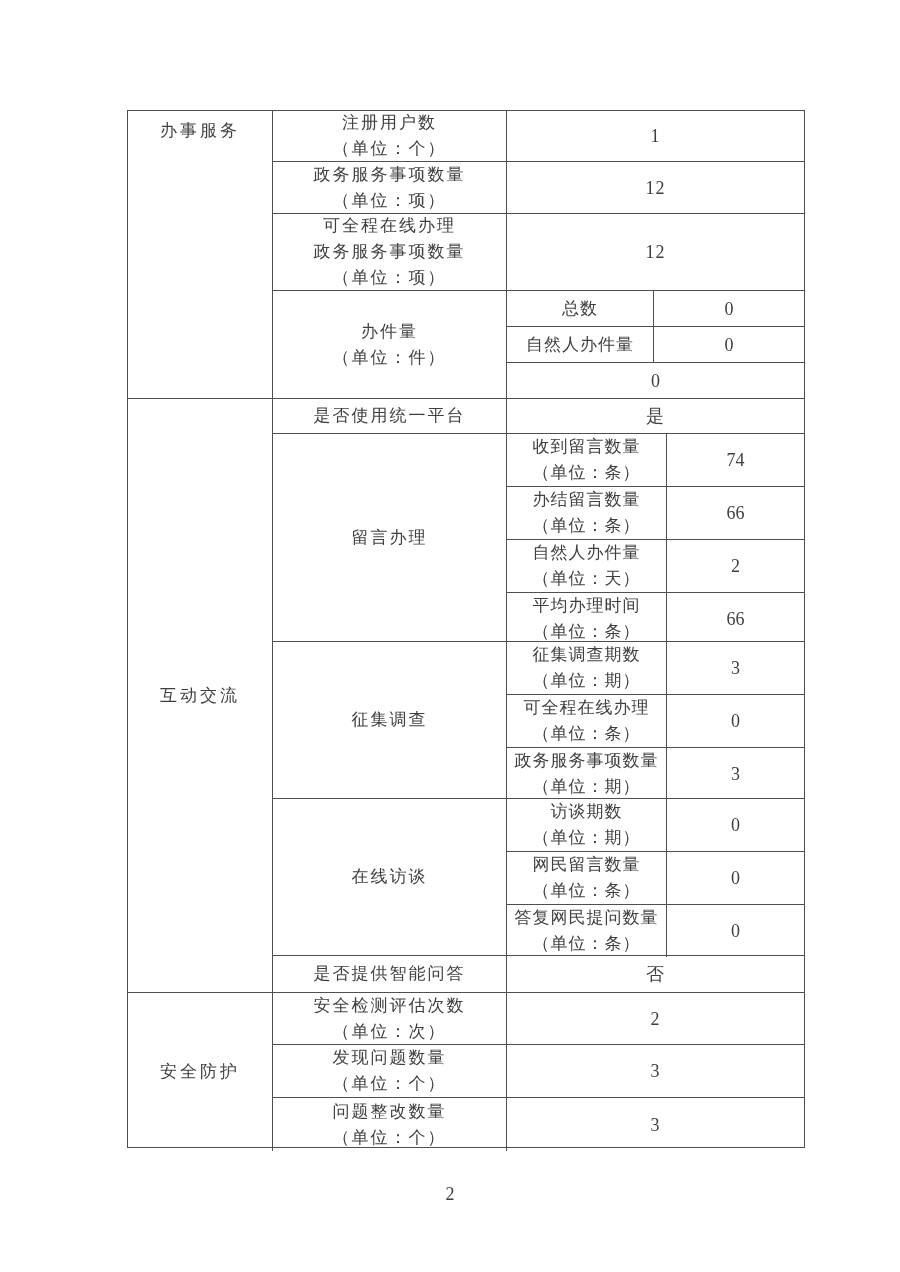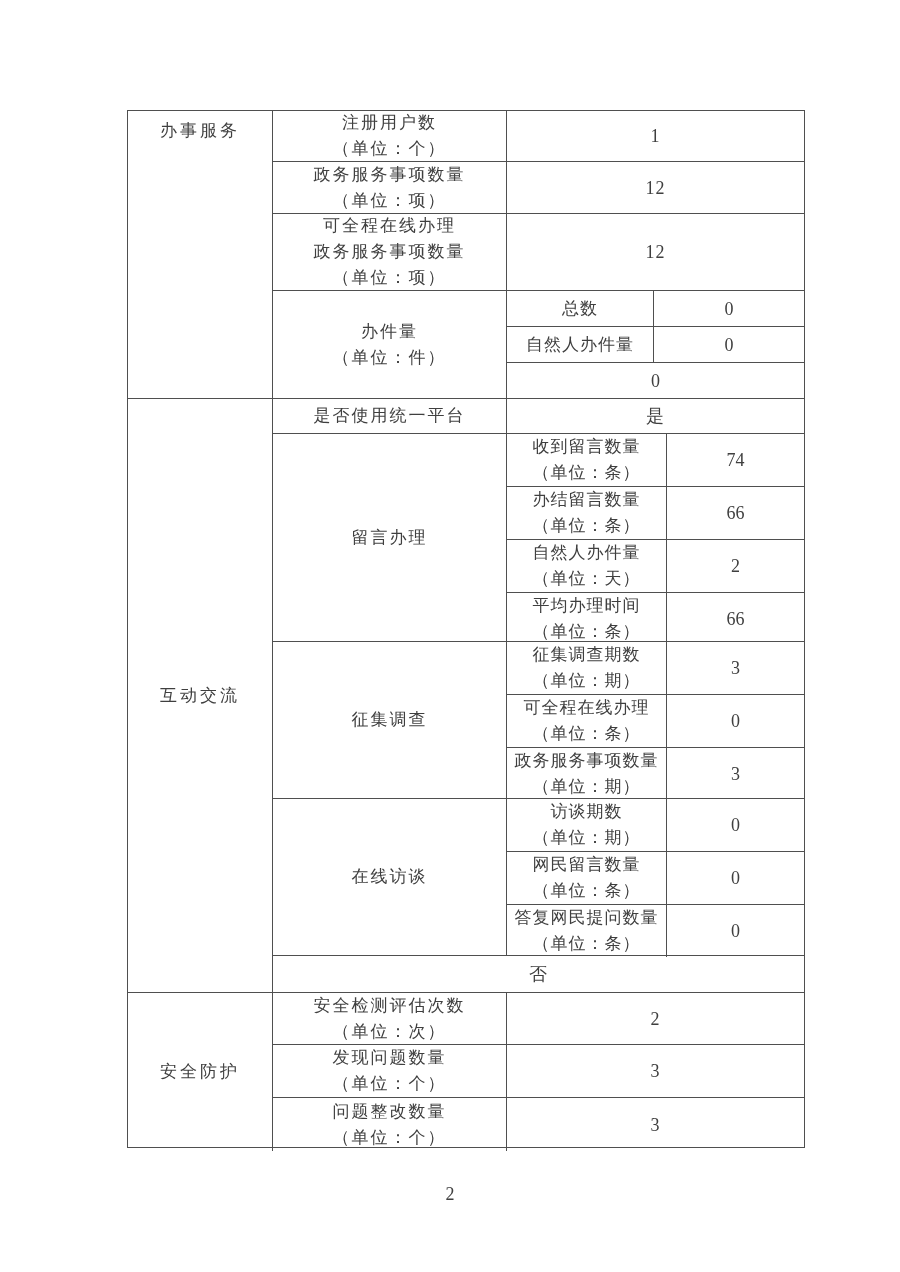--- a/index.html
+++ b/index.html
@@ -239,20 +239,23 @@
               <div class="sublabel">
                 <div>答复网民提问数量</div>
                 <div>（单位：条）</div>
               </div>
               <div class="subvalue">0</div>
             </div>
           </div>
         </div>
 
         <div class="row h36">
+          <div class="item-cell">
+            <div>是否提供智能问答</div>
+          </div>
           <div class="value-cell">否</div>
         </div>
 
       </div>
     </div>
 
     <div class="section">
       <div class="cat-cell">
         <span>安全防护</span>
       </div>

